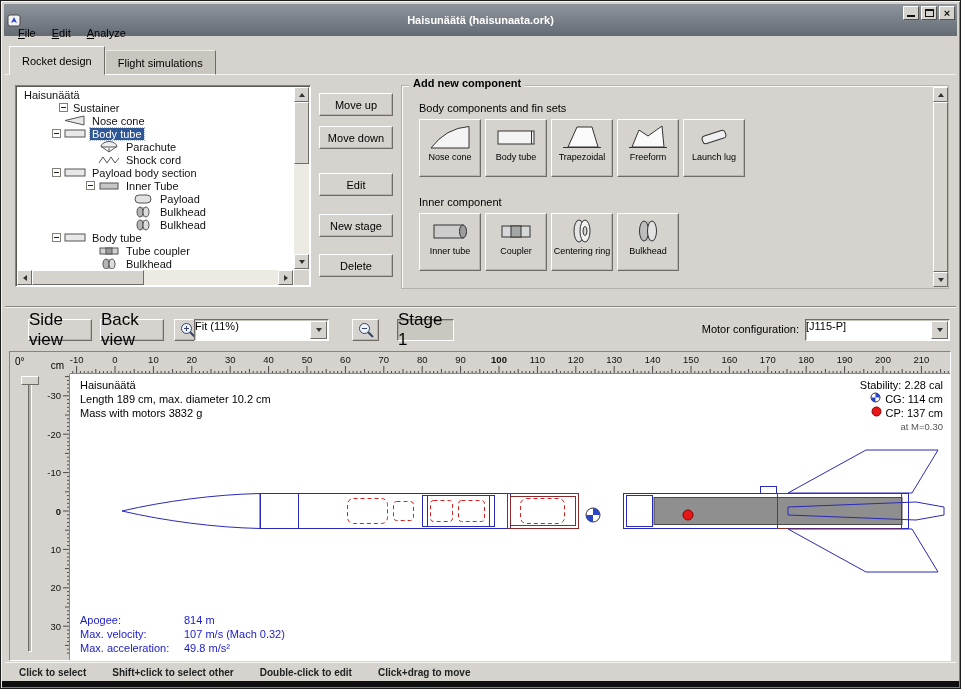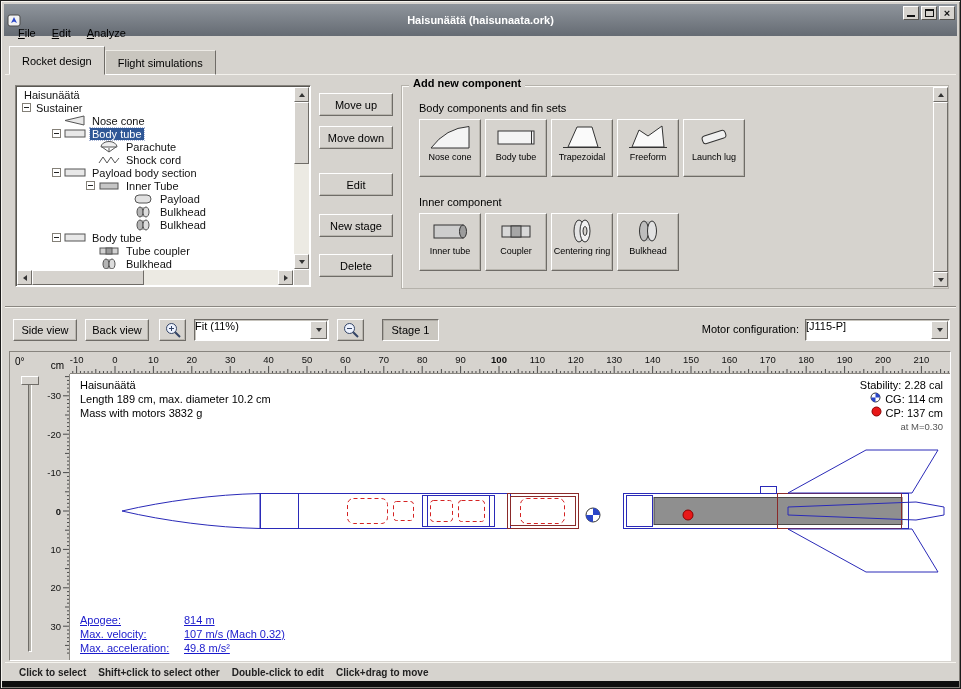--- a/index.html
+++ b/index.html
@@ -67,21 +67,21 @@
   #sec-1{top:119px;}
   .comp-row{position:absolute;left:18px;display:flex;gap:4px;}
   #comp-row-0{top:42px;}
   #comp-row-1{top:136px;}
   .comp-btn{width:62px;height:58px;background:#d6d3ce;border:1px solid;border-color:#fff #6f6c67 #6f6c67 #fff;box-shadow:inset -1px -1px 0 #b8b5ae;display:flex;flex-direction:column;align-items:center;padding-top:2px;}
   .comp-icon{height:30px;display:flex;align-items:center;}
   .comp-label{font-size:9px;text-align:center;line-height:10px;padding:0 1px;}
 
   
   #divider{position:absolute;left:4px;right:4px;top:305px;height:2px;border-top:1px solid #8a8781;border-bottom:1px solid #f6f4ef;}
-  .btn{position:absolute;height:22px;background:#d6d3ce;border:1px solid;border-color:#fff #6f6c67 #6f6c67 #fff;box-shadow:inset -1px -1px 0 #b8b5ae;display:flex;align-items:center;justify-content:center;font-size:11px;}
+  .btn{position:absolute;height:22px;background:#d6d3ce;border:1px solid;border-color:#fff #6f6c67 #6f6c67 #fff;box-shadow:inset -1px -1px 0 #b8b5ae;display:flex;align-items:center;justify-content:center;font-size:17px;margin-left:15px;}
   #btn-side{left:12px;top:318px;width:64px;}
   #btn-back{left:84px;top:318px;width:64px;}
   #btn-zoomin{left:158px;top:318px;width:27px;}
   #btn-zoomout{left:336px;top:318px;width:27px;}
   #btn-stage{left:381px;top:318px;width:57px;background:#cac7c0;border-color:#6f6c67 #fff #fff #6f6c67;box-shadow:inset 1px 1px 0 #aeaba4;}
   .combo{position:absolute;height:22px;background:#fff;border:1px solid;border-color:#6f6c67 #fff #fff #6f6c67;box-shadow:inset 1px 1px 0 #c6c3bc;font-size:11px;display:flex;}
   .combo .arrow-box{position:absolute;right:1px;top:1px;bottom:1px;width:17px;background:#d6d3ce;border:1px solid;border-color:#fff #6f6c67 #6f6c67 #fff;display:flex;align-items:center;justify-content:center;}
   #combo-zoom{left:193px;top:318px;width:135px;}
   #combo-motor{left:804px;top:318px;width:145px;}
   #motor-label{position:absolute;left:660px;top:322px;width:138px;text-align:right;font-size:11px;}
@@ -96,25 +96,25 @@
   #slider-track{position:absolute;left:17px;top:6px;bottom:8px;width:4px;background:#b4b1aa;border:1px solid;border-color:#6f6c67 #fff #fff #6f6c67;}
   #slider-handle{position:absolute;left:10px;top:2px;width:18px;height:9px;background:#d6d3ce;border:1px solid;border-color:#fff #6f6c67 #6f6c67 #fff;}
   #vruler-svg{position:absolute;right:0;top:0;}
   #canvas{position:absolute;left:60px;top:22px;width:881px;height:287px;background:#fff;overflow:hidden;}
   #rocket-svg{position:absolute;left:0;top:0;}
   #info{position:absolute;left:10px;top:4px;font-size:11px;line-height:14px;color:#000;}
   #stability{position:absolute;right:8px;top:4px;font-size:11px;line-height:14px;text-align:right;color:#000;}
   #stability .row{display:flex;justify-content:flex-end;align-items:flex-start;gap:4px;height:14px;}
   #mach span{font-size:9.5px;color:#555;}
   #flight{position:absolute;left:10px;top:239px;font-size:11px;line-height:14px;color:#1a1acc;}
-  .f-row{display:flex;text-decoration:underline;}
+  .f-row{display:flex;}
   .f-label{width:104px;}
 
   
-  #statusbar{position:absolute;left:4px;right:4px;top:661px;height:20px;display:flex;align-items:center;gap:12px;padding-left:14px;border-top:1px solid #f6f4ef;}
+  #statusbar{position:absolute;left:4px;right:4px;top:661px;height:20px;display:flex;align-items:center;gap:26px;padding-left:14px;border-top:1px solid #f6f4ef;}
   .hint{font-size:10px;font-weight:bold;color:#222;}
   #bottom-strip{position:absolute;left:0;right:0;bottom:0;height:7px;background:#0e0e0e;}
 </style>
 </head>
 <body>
 
 <div id="window">
 
   <div class="titlebar">
     <span class="win-icon">
@@ -147,21 +147,21 @@
     <div class="tab active">Rocket design</div>
     <div class="tab inactive">Flight simulations</div>
   </div>
   <div id="panel-edge"></div>
 
   <div id="tree-panel">
     <div id="tree-rows">
         <div class="tree-row" style="padding-left: 4px;">
           <span class="tree-label">Haisunäätä</span>
         </div>
-        <div class="tree-row" style="padding-left: 4px;">
+        <div class="tree-row" style="padding-left: 4px; margin-left: 37px;">
           <span class="expander"></span>
           <span class="tree-label">Sustainer</span>
         </div>
         <div class="tree-row" style="padding-left: 34px;">
           <span class="expander-blank"></span>
           <span class="tree-icon">
             <svg width="22" height="13">
               <path d="M1,6.5 L20,2 L20,11 Z" fill="#e8e8e8" stroke="#555" stroke-width="1"></path>
             </svg>
           </span>

